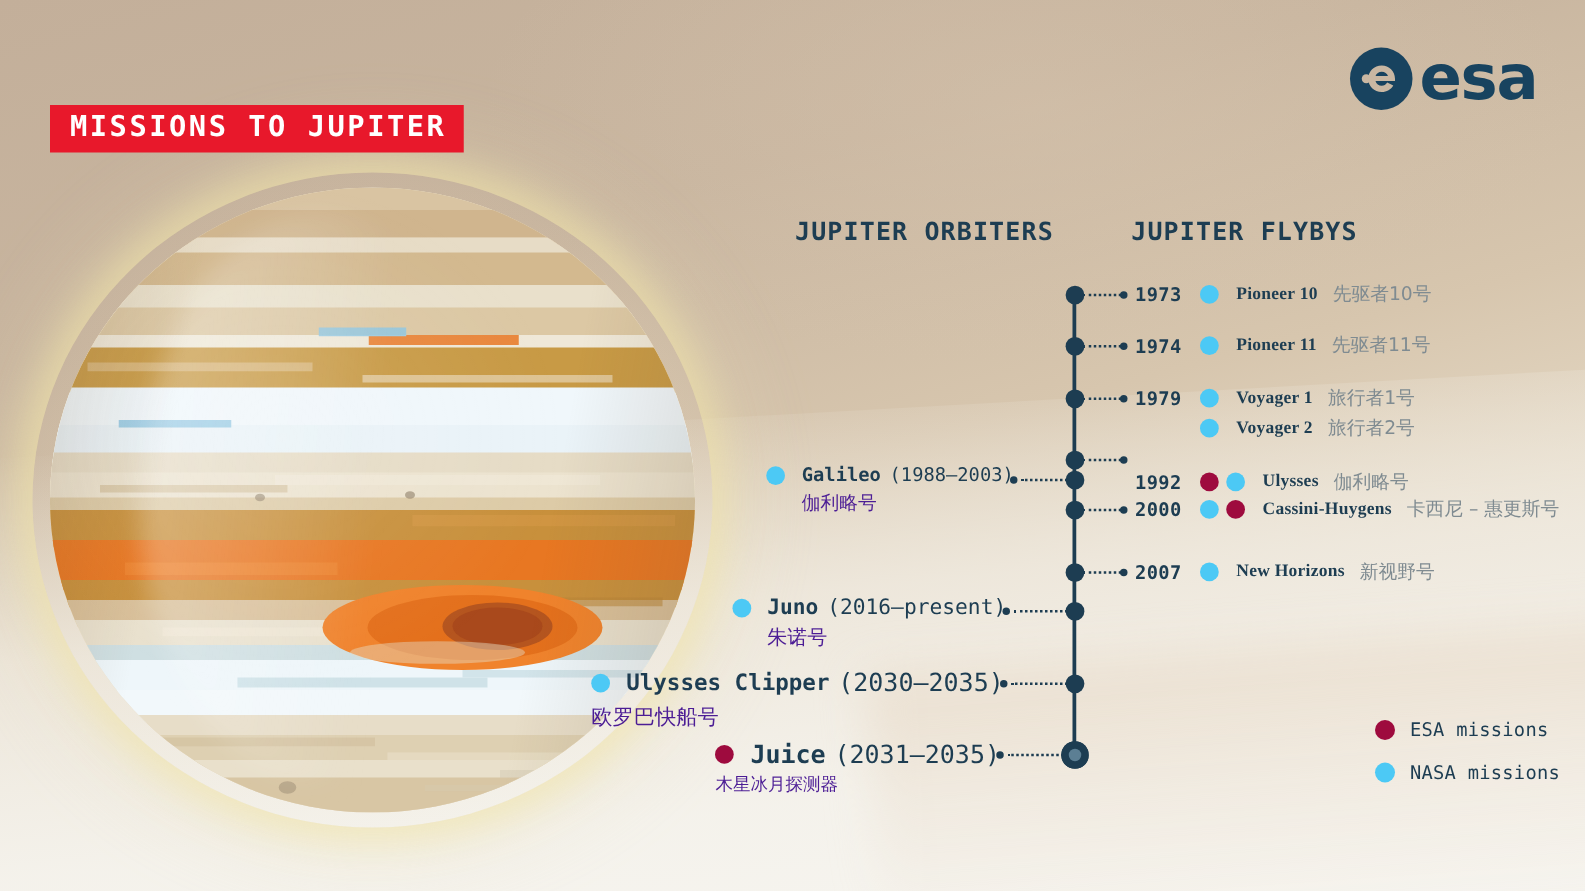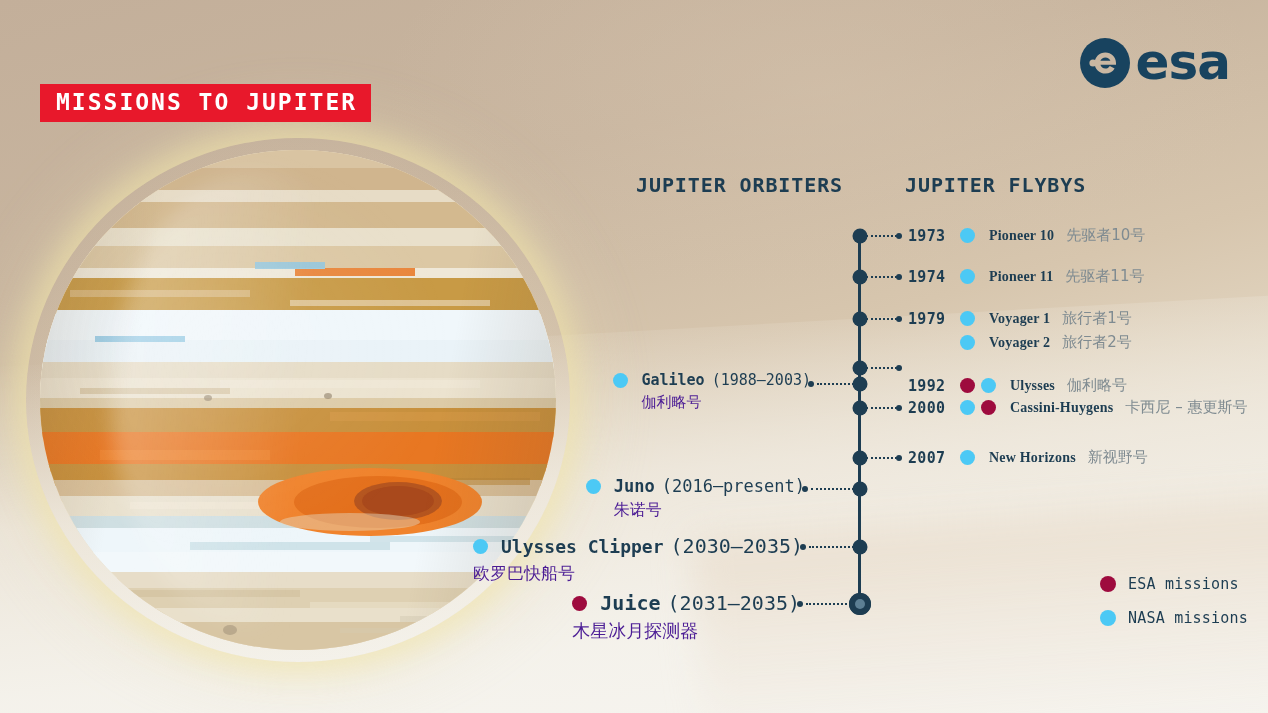--- a/index.html
+++ b/index.html
@@ -332,21 +332,21 @@
           <span class="odate" style="font-size: 20px;">(2030–2035)</span>
         </div>
         <div class="ocn" style="font-size: 17px; text-align: left; padding-left: 0px;">欧罗巴快船号</div>
       </div>
       <div class="orow" style="right: 468px; top: 591px; text-align: right;">
         <div class="oline">
           <span class="agdot esa" style="margin-right: 13px;"></span>
           <span class="oname" style="font-size: 20px;">Juice</span>
           <span class="odate" style="font-size: 20px;">(2031–2035)</span>
         </div>
-        <div class="ocn" style="font-size: 18px; text-align: left; padding-left: 0px;">木星冰月探测器</div>
+        <div class="ocn" style="font-size: 14px; text-align: left; padding-left: 0px;">木星冰月探测器</div>
       </div>
     </div>
 
   <div class="legend" id="legend">
       <div class="lrow">
         <span class="agdot esa"></span>
         <span class="ltext">ESA missions</span>
       </div>
       <div class="lrow">
         <span class="agdot nasa"></span>

